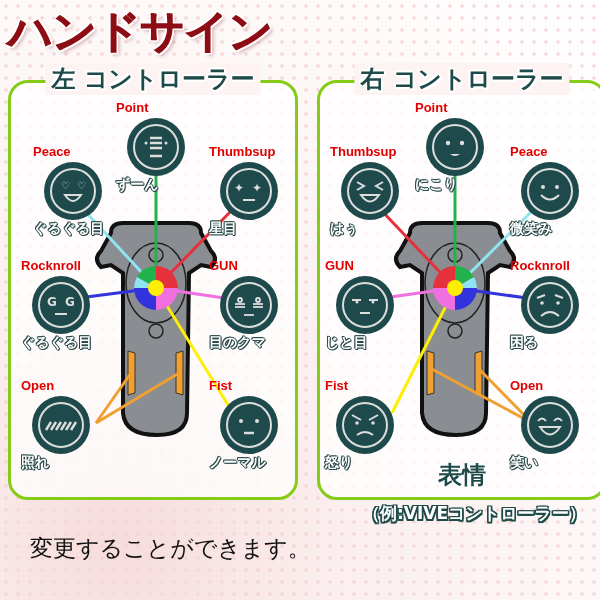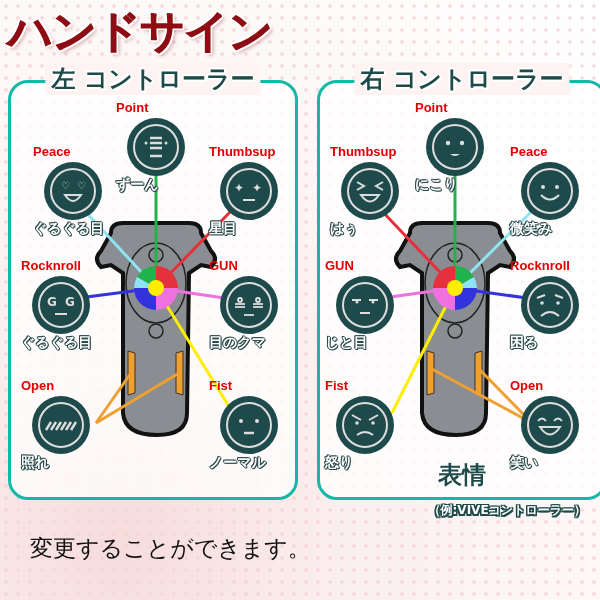--- a/index.html
+++ b/index.html
@@ -17,21 +17,21 @@
     position: absolute; left: 8px; top: 2px;
     font-family: "DejaVu Sans", sans-serif; font-weight: bold;
     font-size: 44px; color: #8e0d14; letter-spacing: -1px;
     -webkit-text-stroke: 1px #8e0d14;
     text-shadow: 2px 0 0 #fff, -2px 0 0 #fff, 0 2px 0 #fff, 0 -2px 0 #fff,
                  2px 2px 0 #fff, -2px -2px 0 #fff, 2px -2px 0 #fff, -2px 2px 0 #fff,
                  3px 3px 4px rgba(120,0,0,.35);
   }
   .panel {
     position: absolute; top: 80px; width: 284px; height: 414px;
-    border: 3px solid #14b8a6; border-radius: 20px; background: rgba(255,255,255,.75);
+    border: 3px solid #84cc16; border-radius: 20px; background: rgba(255,255,255,.75);
   }
   .panel.left { left: 8px; }
   .panel.right { left: 317px; }
   .panel-title {
     position: absolute; top: -20px; left: 50%; transform: translateX(-50%);
     padding: 0 6px; white-space: nowrap;
     font-family: "DejaVu Serif", serif; font-weight: bold; font-size: 24px;
     color: #1f4a4a;
     text-shadow: 1.5px 0 0 #fff, -1.5px 0 0 #fff, 0 1.5px 0 #fff, 0 -1.5px 0 #fff,
                  2px 2px 0 #fff, -2px -2px 0 #fff;
@@ -55,21 +55,21 @@
   }
   .face svg { position: absolute; left: 0; top: 0; }
   .expr {
     font-family: "DejaVu Sans", sans-serif; font-weight: bold; font-size: 14px;
     color: #fff; line-height: 12px;
     text-shadow: 1px 0 0 #2b4a4a, -1px 0 0 #2b4a4a, 0 1px 0 #2b4a4a, 0 -1px 0 #2b4a4a,
                  1px 1px 0 #2b4a4a, -1px -1px 0 #2b4a4a;
   }
   .example {
     position: absolute; right: 14px; top: 502px;
-    font-family: "DejaVu Sans", sans-serif; font-weight: bold; font-size: 12px;
+    font-family: "DejaVu Sans", sans-serif; font-weight: bold; font-size: 17px;
     color: #fff;
     text-shadow: 1.5px 0 0 #1f4a4a, -1.5px 0 0 #1f4a4a, 0 1.5px 0 #1f4a4a, 0 -1.5px 0 #1f4a4a,
                  1.5px 1.5px 0 #1f4a4a, -1.5px -1.5px 0 #1f4a4a, 1.5px -1.5px 0 #1f4a4a, -1.5px 1.5px 0 #1f4a4a;
   }
   .description {
     position: absolute; left: 30px; top: 533px;
     font-family: "DejaVu Sans", sans-serif; font-size: 23px; line-height: 30px;
     color: #111;
   }
 </style>

